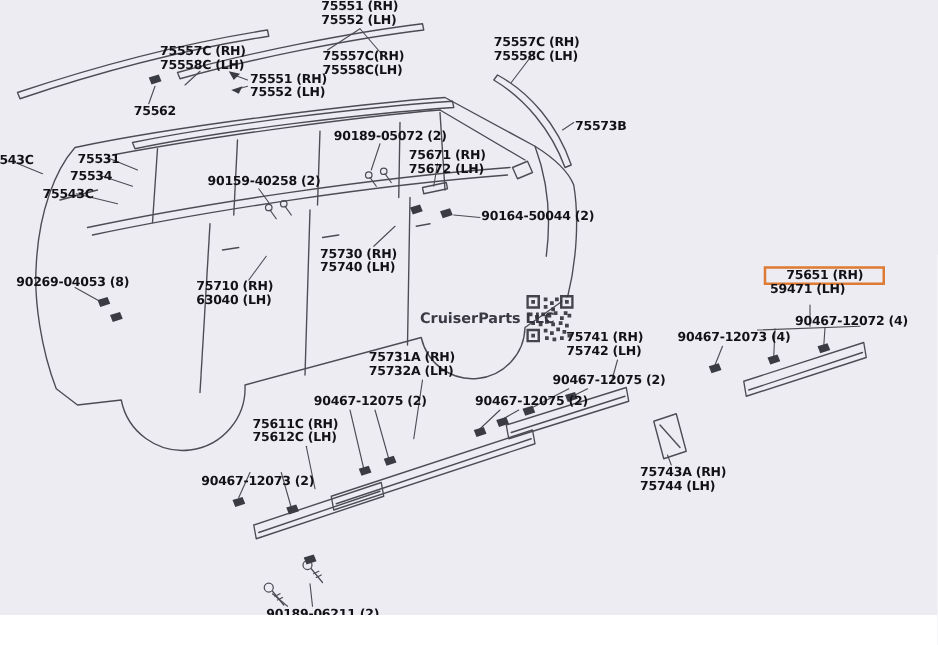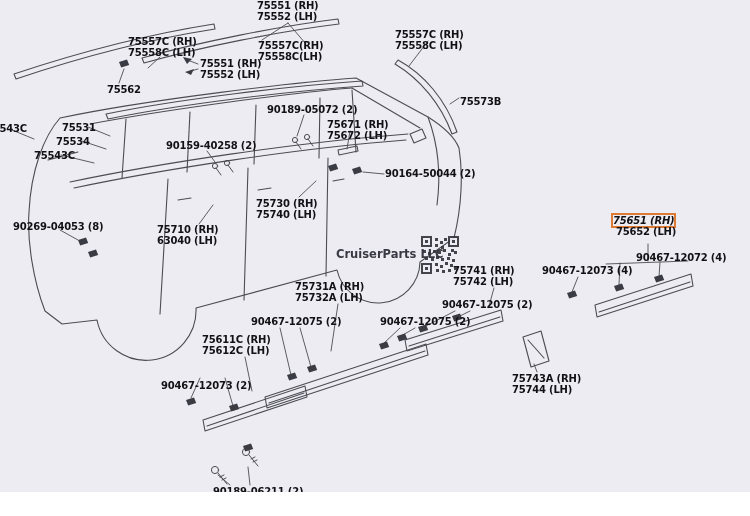--- a/index.html
+++ b/index.html
@@ -17,25 +17,24 @@
     position: absolute;
     font-size: 10px; font-weight: bold; line-height: 11px;
     letter-spacing: -0.2px;
     color: var(--ink, #121216);
     white-space: nowrap;
   }
   .label-line { height: 11px; }
   .hl {
     display: inline-block;
     border: 2px solid var(--highlight, #dd7a33);
-    padding: 0 0;
+    padding: 0 16px;
     margin-left: -5px;
     margin-top: -2px;
     line-height: 11px;
-    font-style: italic;
   }
   .watermark {
     position: absolute; left: 336px; top: 247px;
     font-size: 11.5px; font-weight: bold; color: #3a3a44;
   }
   .qr { position: absolute; left: 421px; top: 236px; opacity: 0.9; }
 </style>
 </head>
 <body>
 
@@ -237,21 +236,21 @@
       </div>
       <div class="part-label" style="left: 13px; top: 221px;">
         <div class="label-line"><span>90269-04053 (8)</span></div>
       </div>
       <div class="part-label" style="left: 157px; top: 224px;">
         <div class="label-line"><span>75710 (RH)</span></div>
         <div class="label-line"><span>63040 (LH)</span></div>
       </div>
       <div class="part-label" style="left: 616px; top: 215px;">
         <div class="label-line"><span class="hl">75651 (RH)</span></div>
-        <div class="label-line"><span>75652 (LH)</span></div>
+        <div class="label-line"><span>59471 (LH)</span></div>
       </div>
       <div class="part-label" style="left: 600px; top: 252px; margin-left: 36px;">
         <div class="label-line"><span>90467-12072 (4)</span></div>
       </div>
       <div class="part-label" style="left: 542px; top: 265px;">
         <div class="label-line"><span>90467-12073 (4)</span></div>
       </div>
       <div class="part-label" style="left: 453px; top: 265px;">
         <div class="label-line"><span>75741 (RH)</span></div>
         <div class="label-line"><span>75742 (LH)</span></div>

